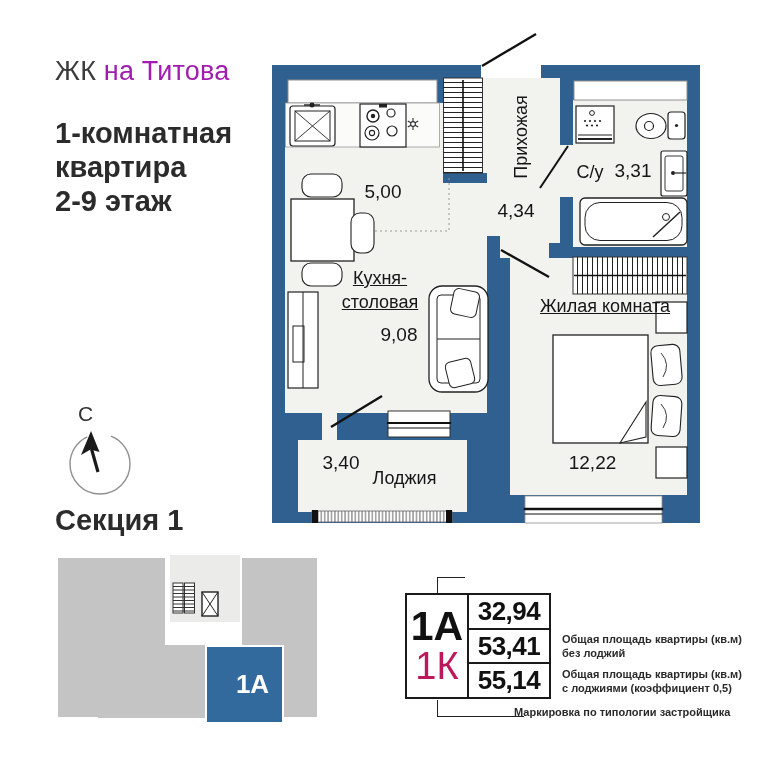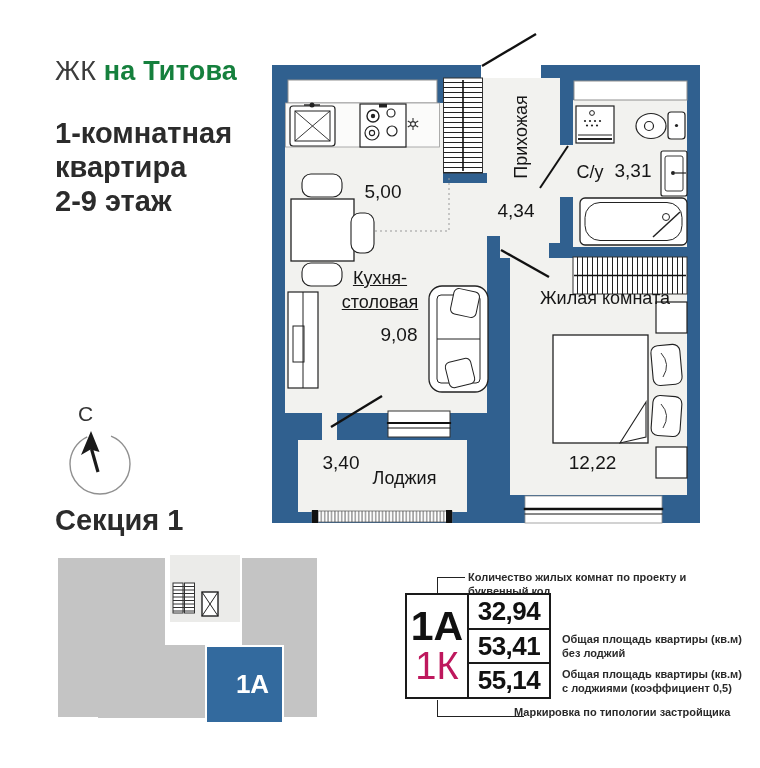--- a/index.html
+++ b/index.html
@@ -10,21 +10,21 @@
     font-family:"Liberation Sans",sans-serif;color:var(--ink);}
   .canvas{position:relative;width:760px;height:768px;overflow:hidden;background:#fff;}
   .abs{position:absolute;}
   .plan-svg{left:0;top:0;}
   .wall{fill:var(--wall-blue);}
   .room{fill:var(--room-fill);}
   .win{fill:#ffffff;stroke:#8f8f8f;stroke-width:1;}
   .fx{fill:#ffffff;stroke:#222;}
   .brand{left:55px;top:56px;font-size:27px;letter-spacing:.2px;}
   .brand .lt{font-weight:500;color:#3c3c3c;}
-  .brand .bd{font-weight:700;color:#15803d;}
+  .brand .bd{font-weight:400;color:#a21caf;}
   .subtitle{left:55px;top:116px;font-size:29px;font-weight:800;line-height:1.18;
     white-space:pre-line;color:#2b2b2b;}
   .section-title{left:55px;top:504px;font-size:29px;font-weight:800;color:#2b2b2b;}
   .north-label{left:78px;top:402px;font-size:21px;font-weight:500;color:#333;}
   .plan-label{position:absolute;text-align:center;font-size:18px;color:#161616;line-height:1.35;}
   .plan-area{position:absolute;text-align:center;font-size:19px;color:#161616;}
   .rot{transform:rotate(-90deg);}
   .pre{white-space:pre-line;text-decoration:underline;}
   
   .sdia{left:50px;top:552px;width:285px;height:170px;}
@@ -238,21 +238,21 @@
   <div class="abs section-title">Секция 1</div>
 
   <div class="plan-area" style="left:355px;top:181px;width:56px;">5,00</div>
   <div class="plan-label pre" style="left:297px;top:266px;width:166px;">Кухня-
 столовая</div>
   <div class="plan-area" style="left:370px;top:324px;width:58px;">9,08</div>
   <div class="plan-label rot" style="left:450px;top:126px;width:140px;height:22px;">Прихожая</div>
   <div class="plan-area" style="left:488px;top:200px;width:56px;">4,34</div>
   <div class="plan-label" style="left:570px;top:160px;width:40px;">С/у</div>
   <div class="plan-area" style="left:605px;top:160px;width:56px;">3,31</div>
-  <div class="plan-label" style="left:520px;top:286px;width:170px;">Жилая комната</div>
+  <div class="plan-label" style="left:520px;top:294px;width:170px;text-decoration:underline;">Жилая комната</div>
   <div class="plan-area" style="left:560px;top:452px;width:65px;">12,22</div>
   <div class="plan-area" style="left:316px;top:452px;width:50px;">3,40</div>
   <div class="plan-label" style="left:362px;top:466px;width:85px;">Лоджия</div>
 
   <div class="abs sdia">
     <div class="blk" style="left:8px;top:6px;width:107px;height:159px;"></div>
     <div class="stairwell" style="left:120px;top:3px;width:70px;height:67px;">
       <svg width="52" height="42" style="position:absolute;left:2px;top:26px;">
         <g>
           <rect x="1" y="2" width="10" height="30" fill="#fff" stroke="#333" stroke-width="1"></rect>
@@ -276,21 +276,20 @@
       </svg>
     </div>
     <div class="blk" style="left:192px;top:6px;width:75px;height:159px;"></div>
     <div class="blk" style="left:48px;top:93px;width:107px;height:73px;"></div>
     <div class="unit-blk" style="left:155px;top:93px;width:75px;height:75px;">
       <span>1А</span>
     </div>
   </div>
 
   <div class="abs conn-top"></div>
-  <div class="abs note" style="left:468px;top:570px;width:275px;">Количество жилых комнат по проекту и буквенный код</div>
 
   <div class="abs spec">
     <div class="code-cell">
       <div class="code-a">1А</div>
       <div class="code-k">1К</div>
     </div>
     <div class="vals">
       <div class="vrow">32,94</div>
       <div class="vrow">53,41</div>
       <div class="vrow">55,14</div>

